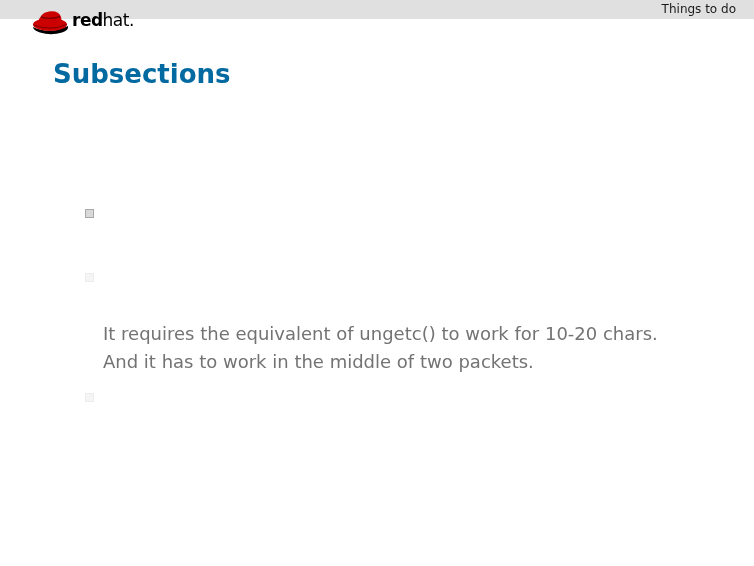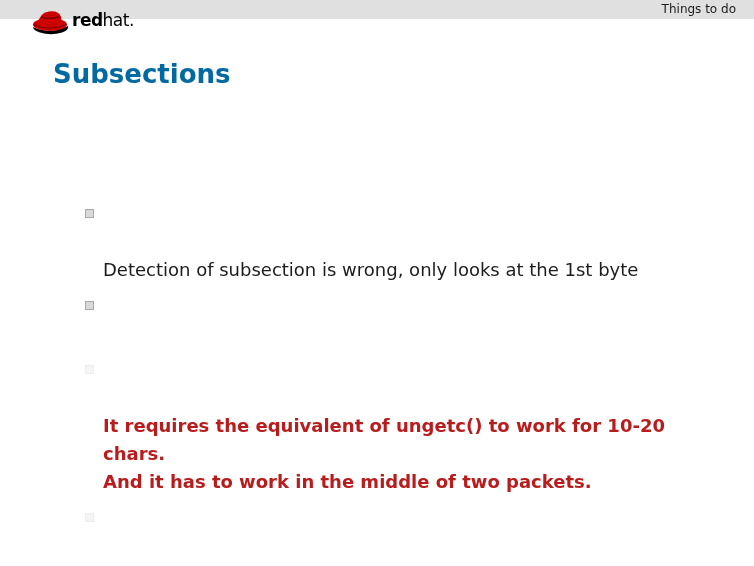--- a/index.html
+++ b/index.html
@@ -75,21 +75,21 @@
   }
   .bullet-marker {
     position: absolute;
     left: 0;
     top: 9px;
     width: 7px;
     height: 7px;
     background: #d9d9d9;
     border: 1px solid #a9a9a9;
   }
-  .bullet-item.faded { color: #b91c1c; font-weight: bold; }
+  .bullet-item.faded { color: #737373; }
   .bullet-item.faded .bullet-marker {
     background: #f5f5f5;
     border-color: #ededed;
   }
 </style>
 </head>
 <body>
 
 <div class="slide">
 
@@ -109,24 +109,20 @@
       <path d="M12 9 Q20 12 31 8.5" stroke="#7a0000" stroke-width="1.4" fill="none"></path>
 
       <path d="M4.5 17 Q21 23.5 37.5 16.5" stroke="#7a0000" stroke-width="1" fill="none"></path>
     </svg>
     <div class="logo-text"><span class="bold">red</span><span>hat.</span></div>
   </div>
 
   <div class="slide-title">Subsections</div>
 
   <div class="bullet-list">
-  <div class="bullet-item">
-    <span class="bullet-marker"></span>
-    <span class="bullet-text">Detection of subsection is wrong, only looks at the 1st byte</span>
-  </div>
 
   <div class="bullet-item">
     <span class="bullet-marker"></span>
   </div>
 
   <div class="bullet-item faded">
     <span class="bullet-marker"></span>
     <span class="bullet-text">It requires the equivalent of ungetc() to work for 10-20 chars.
 And it has to work in the middle of two packets.</span>
   </div>

